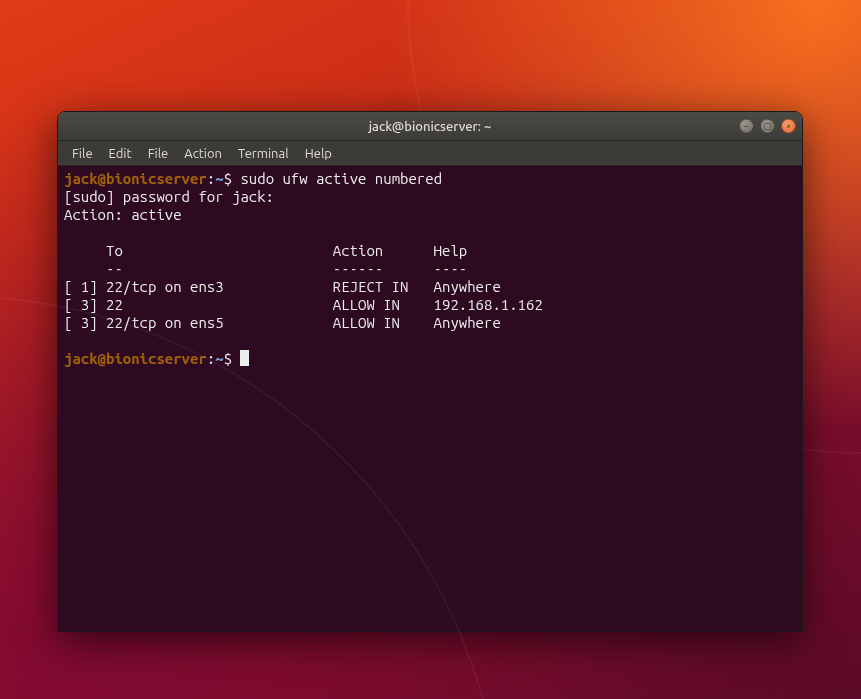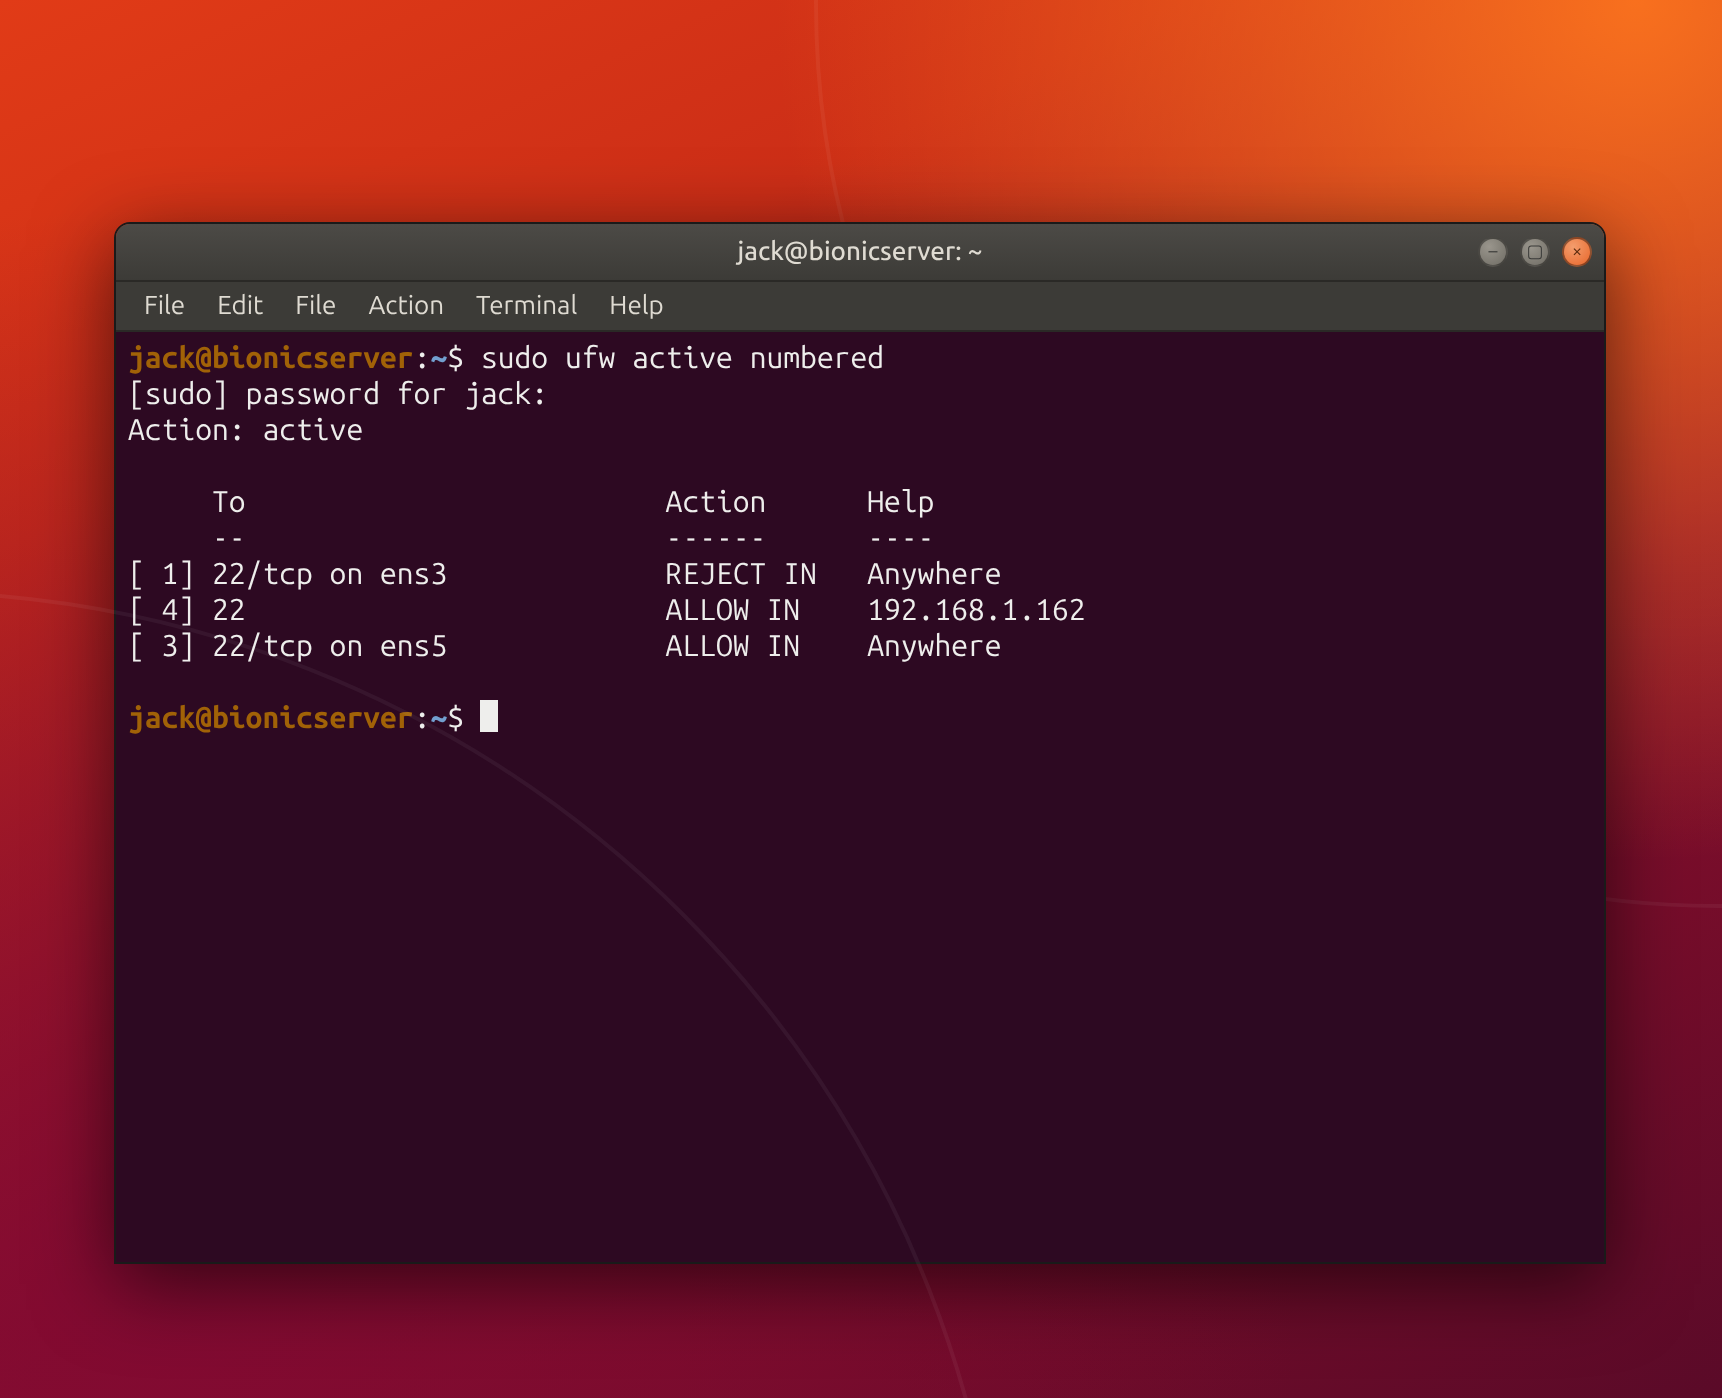--- a/index.html
+++ b/index.html
@@ -156,19 +156,19 @@
       <div class="menu-item">Help</div>
     </div>
 
     <div class="terminal"><span class="g">jack@bionicserver</span><span class="w">:</span><span class="b">~</span><span class="w">$ </span><span class="w">sudo ufw active numbered</span>
 <span class="w">[sudo] password for jack: </span>
 <span class="w">Action: active</span>
 <span class="w"></span>
 <span class="w">     To                         Action      Help</span>
 <span class="w">     --                         ------      ----</span>
 <span class="w">[ 1] 22/tcp on ens3             REJECT IN   Anywhere</span>
-<span class="w">[ 4] 22                         ALLOW IN    192.168.1.162</span>
+<span class="w">[ 3] 22                         ALLOW IN    192.168.1.162</span>
 <span class="w">[ 3] 22/tcp on ens5             ALLOW IN    Anywhere</span>
 <span class="w"></span>
 <span class="g">jack@bionicserver</span><span class="w">:</span><span class="b">~</span><span class="w">$ </span><span class="cursor"></span></div>
 
   </div>
 </div>
 
 </body></html>

